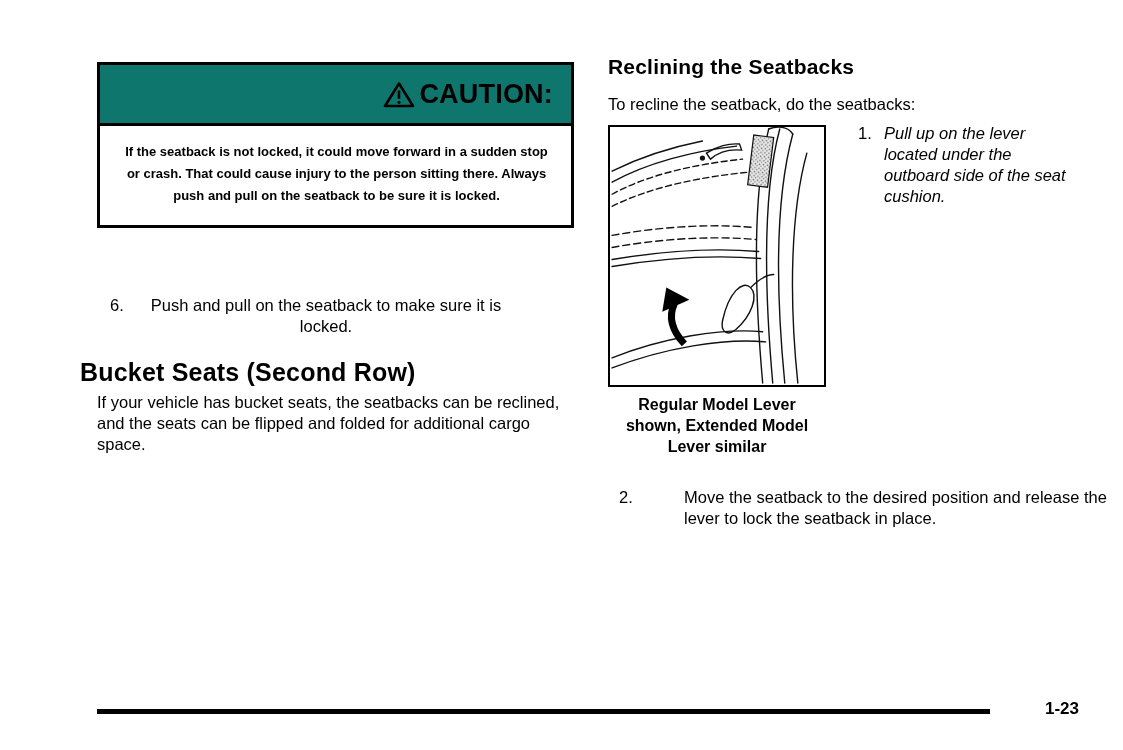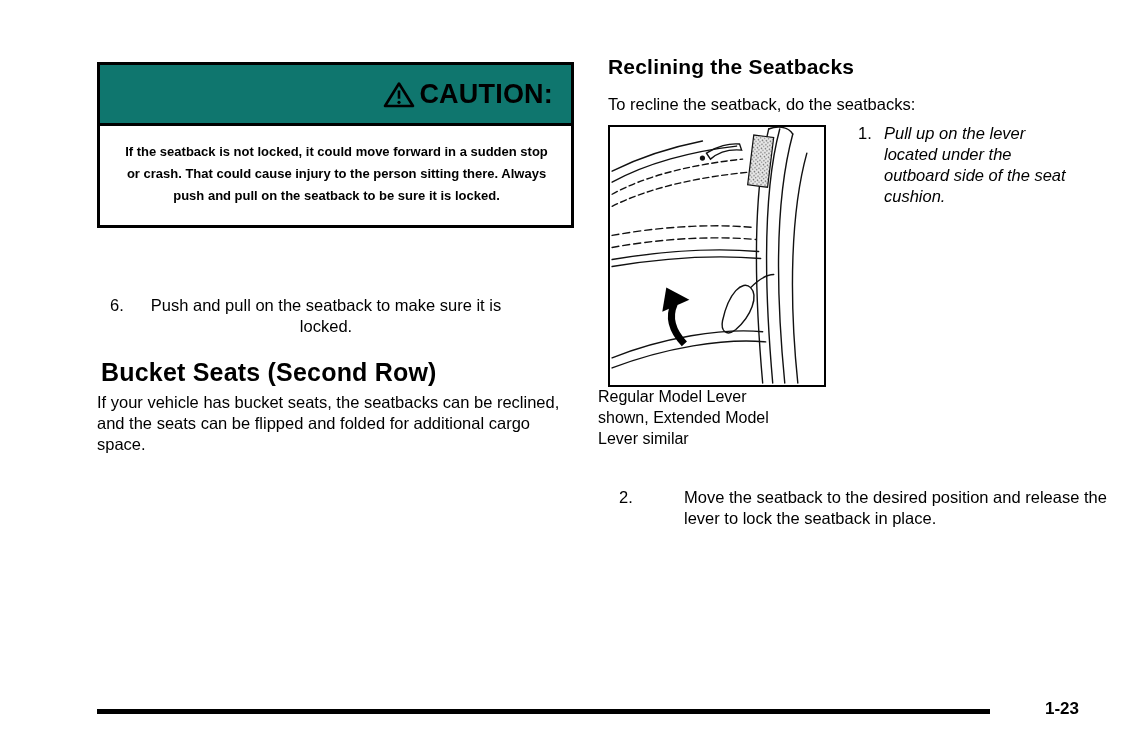--- a/index.html
+++ b/index.html
@@ -39,21 +39,21 @@
   .list-item .num { flex: 0 0 auto; width: 20px; margin-right: 6px; text-align: left; }
   .item6 { left: 110px; top: 295px; }
   .item6 .txt { width: 380px; text-align: center; }
   .item1 { left: 858px; top: 123px; }
   .item1 .txt { width: 182px; font-style: italic; }
   .item2 { left: 619px; top: 487px; }
   .item2 .txt { width: 424px; margin-left: 39px; }
 
   
   .left-heading {
-    left: 101px; top: 358px;
+    left: 80px; top: 358px;
     font-size: 25px; font-weight: bold; letter-spacing: 0.2px;
   }
   .left-para {
     left: 97px; top: 392px; width: 470px;
     font-size: 16.5px; line-height: 21px;
   }
   .right-heading {
     left: 608px; top: 55px;
     font-size: 21px; font-weight: bold; letter-spacing: 0.2px;
   }
@@ -64,22 +64,23 @@
 
   
   .figure {
     left: 608px; top: 125px; width: 218px; height: 262px;
     border: 2.5px solid #000;
     background: #fff;
     overflow: hidden;
   }
   .figure svg { display: block; width: 100%; height: 100%; }
   .figure-caption {
-    left: 598px; top: 386px; width: 238px;
-    font-size: 16px; font-weight: normal; line-height: 21px;
+    left: 598px; top: 394px; width: 238px;
+    text-align: center;
+    font-size: 16px; font-weight: bold; line-height: 21px;
     white-space: pre-line;
   }
 
   
   .footer-rule {
     left: 97px; top: 709px; width: 893px; height: 5px;
     background: #000;
   }
   .page-number {
     left: 1045px; top: 699px;

